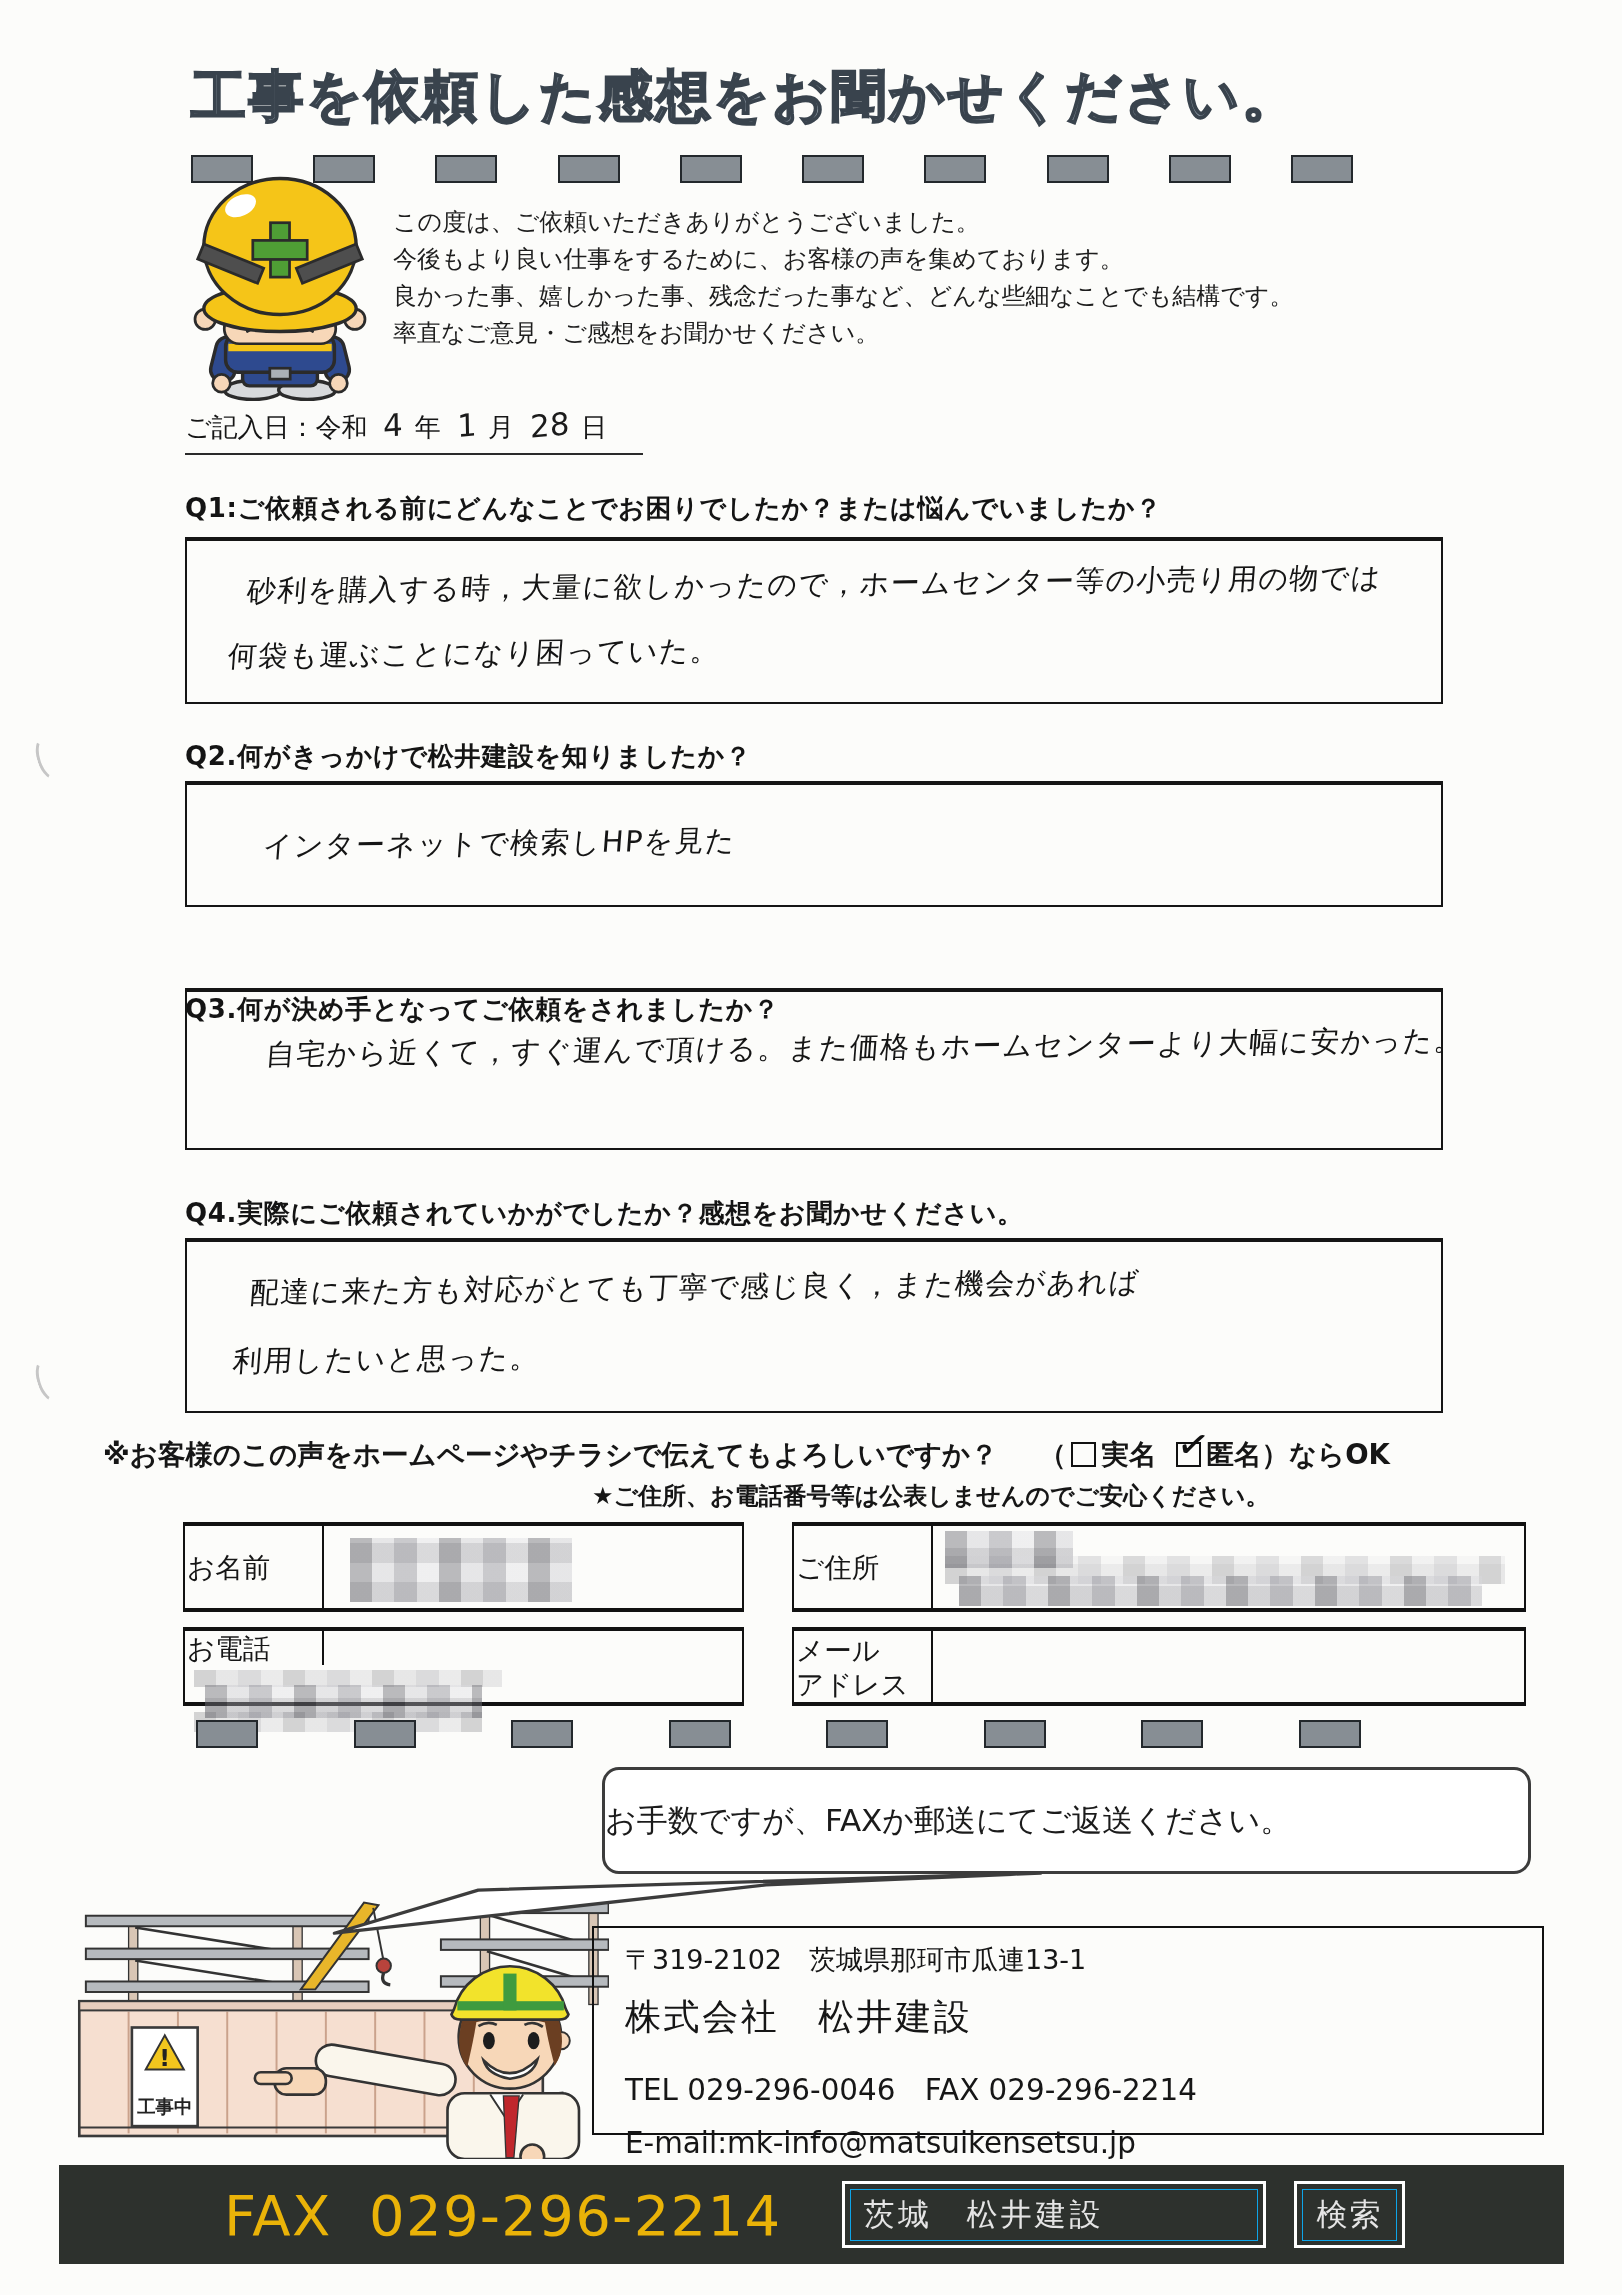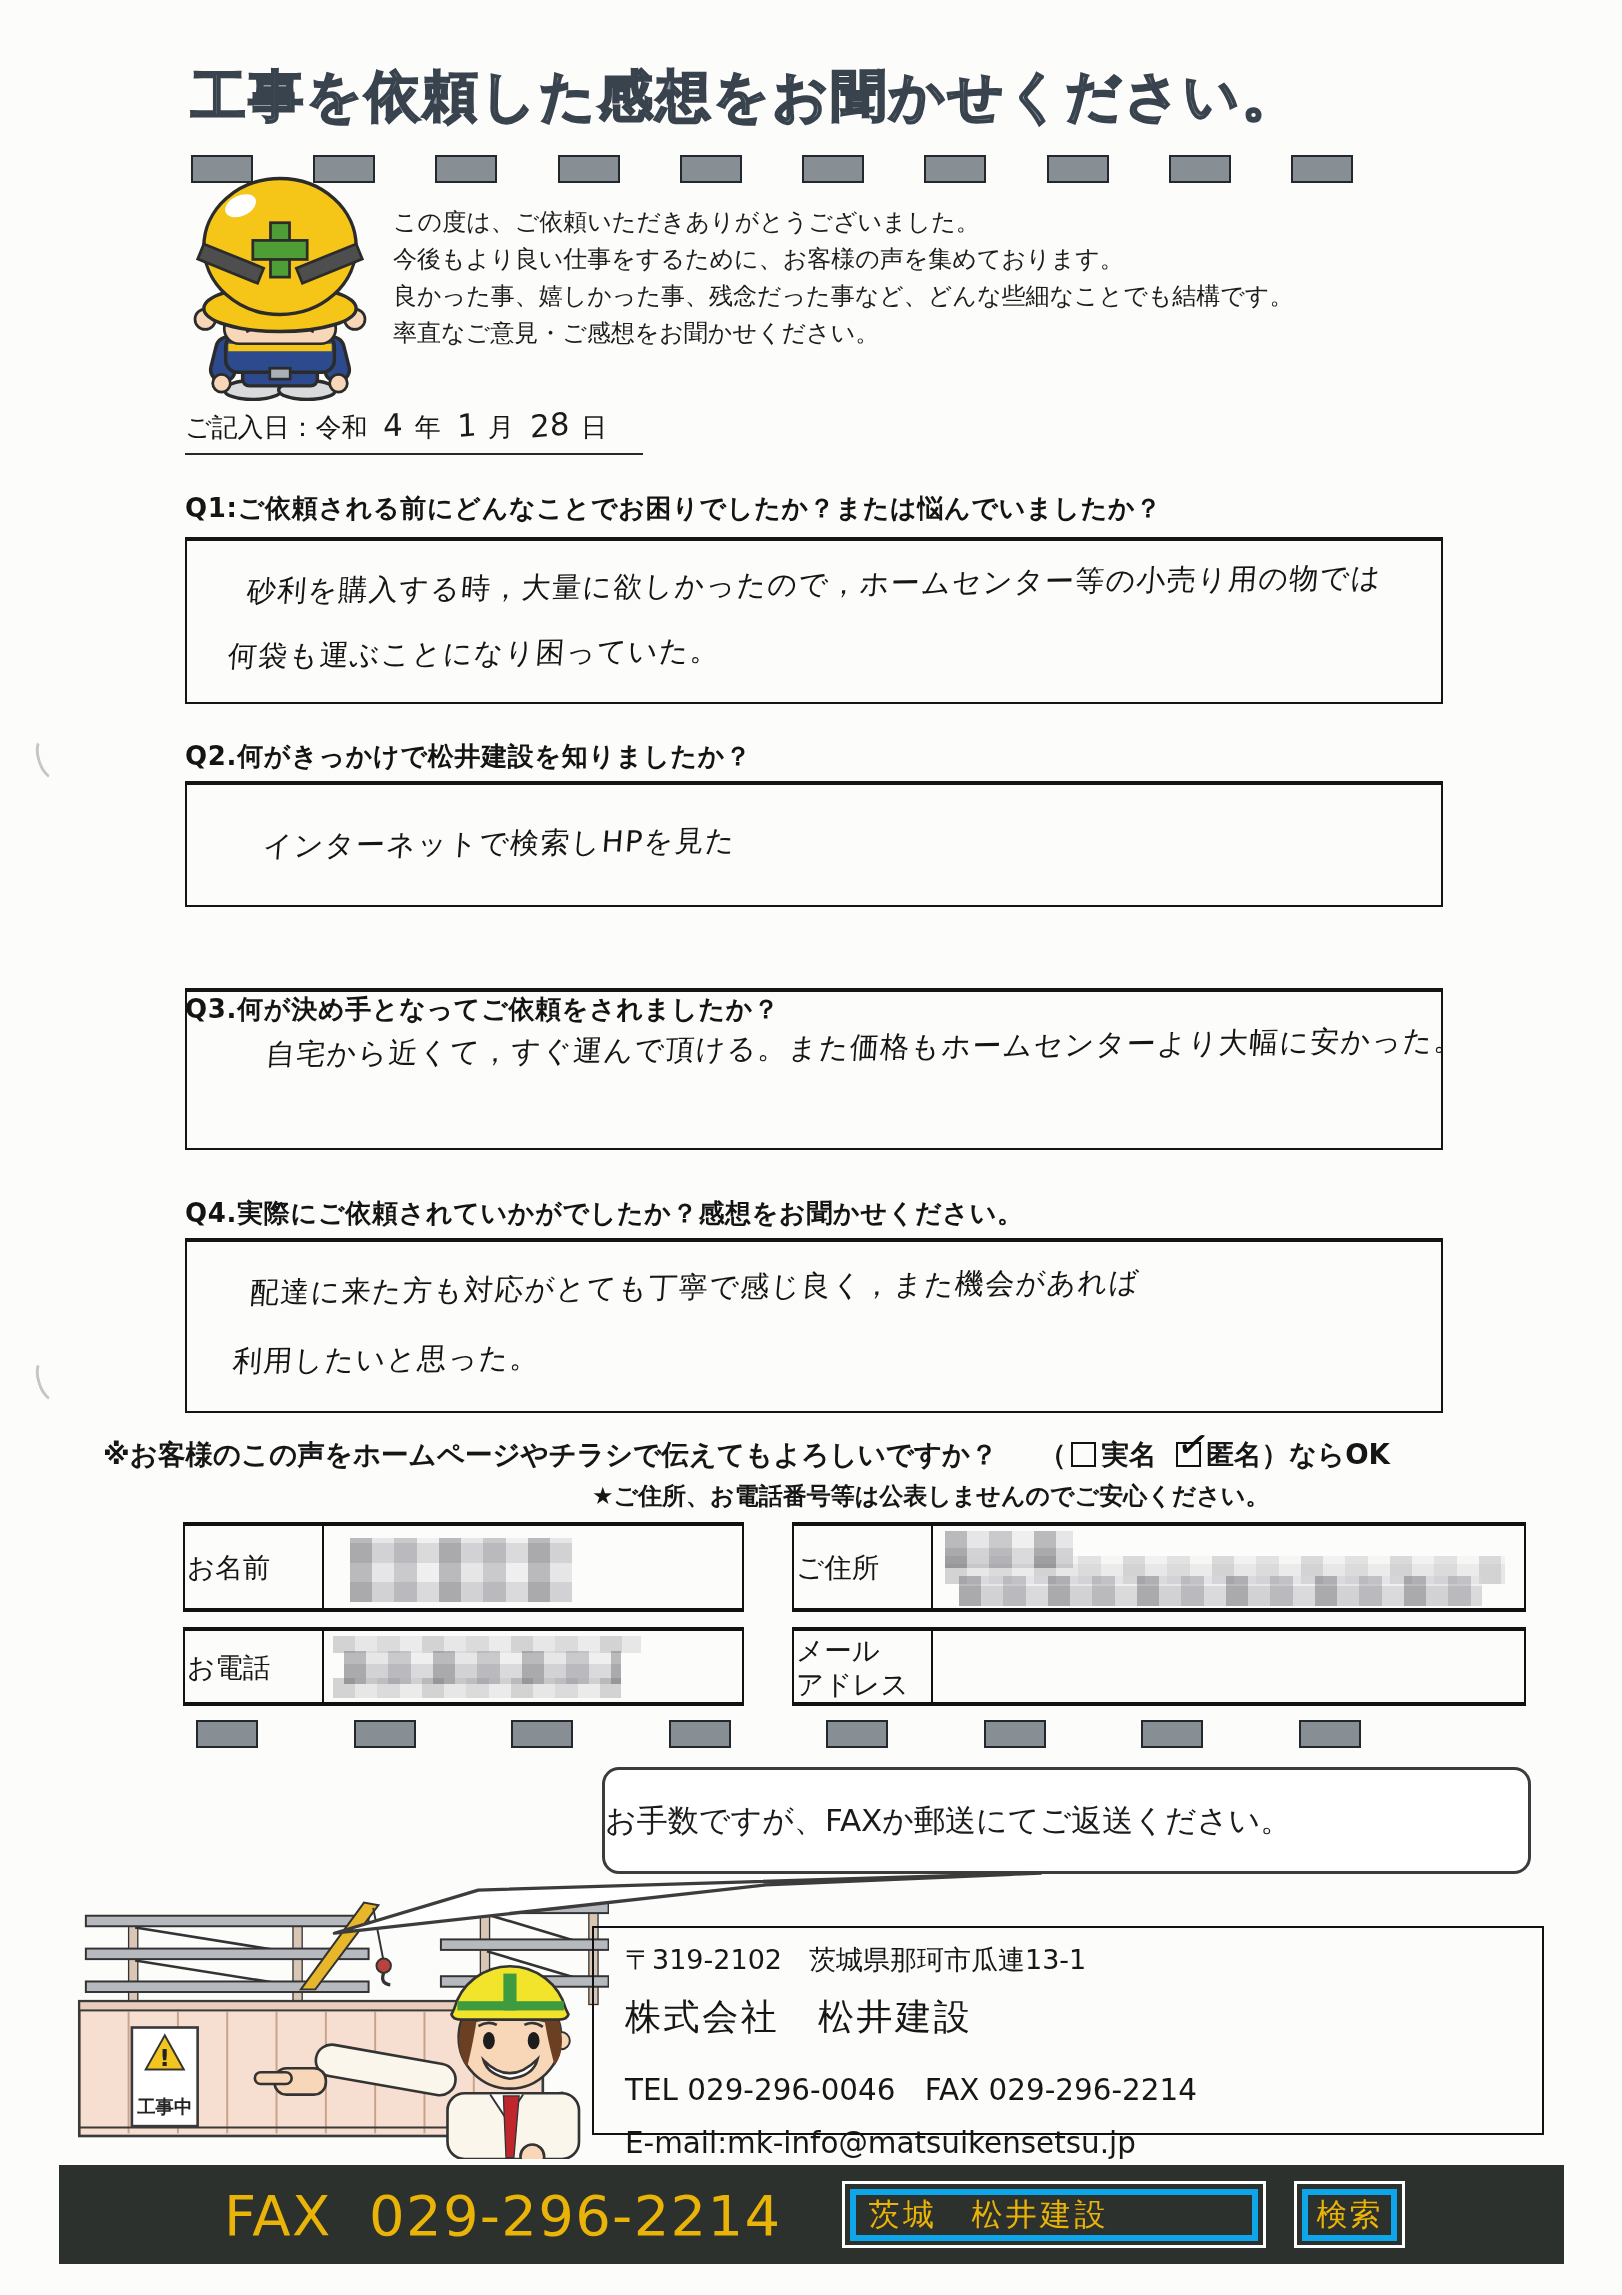--- a/index.html
+++ b/index.html
@@ -46,21 +46,21 @@
                 color:#111; transform:rotate(10deg); }
   .note { position:absolute; left:592px; top:1480px; font-size:24px; font-weight:600; }
   
   .fbox { position:absolute; display:flex;
           border:2px solid #111; border-top:4.6px solid #111; border-bottom:4.6px solid #111; }
   .fbox .lbl { width:139px; border-right:2px solid #111; display:flex; flex-direction:column;
                justify-content:center; padding-left:2px; font-size:27.5px; line-height:34px; }
   .fbox .val { flex:1; position:relative; }
   .fbox.name  { left:183px;  top:1522px; width:561px;  height:90px; }
   .fbox.addr  { left:792px; top:1522px; width:734px; height:90px; }
-  .fbox.phone { left:183px;  top:1627px; width:561px;  height:79px; }
+  .fbox.phone { left:183px;  top:1627px; width:561px;  height:79px;flex-direction:column; }
   .fbox.email { left:792px; top:1627px; width:734px; height:79px; }
   .mosaic { position:absolute; filter:blur(0.7px);
     background:
       repeating-linear-gradient(90deg, rgba(95,95,102,.40) 0 22px, rgba(190,190,196,.28) 22px 44px,
         rgba(140,140,148,.42) 44px 67px, rgba(215,215,220,.22) 67px 89px),
       repeating-linear-gradient(0deg, rgba(120,120,128,.25) 0 19.6px, rgba(225,225,230,.20) 19.6px 39px); }
   .mosaic.light { opacity:.5; }
   
   .bubble {
     position:absolute; left:602px; top:1767px; width:929px; height:107px;
@@ -78,21 +78,21 @@
   }
   .company .l1 { font-size:27px; }
   .company .l2 { font-size:36px; margin-top:14.4px; letter-spacing:2.6px; }
   .company .l3 { font-size:29.4px; margin-top:29px; }
   .company .l4 { font-size:29.4px; margin-top:15.7px; }
   
   .footer { position:absolute; left:59px; top:2165px; width:1505px; height:99px; background:#2d312d; }
   .fax-label { position:absolute; left:165px; top:50%; transform:translateY(-50%);
                color:#eab308; font-size:56px; letter-spacing:1.3px; word-spacing:18.3px; }
   .dbl { position:absolute; top:16.4px; height:67px; border:3.3px solid #fff; padding:4.6px; }
-  .dbl .inner { width:100%; height:100%; border:6px solid #0ea5e9; display:flex; align-items:center; color:#eab308; }
+  .dbl .inner { width:100%; height:100%; border:1px solid #0ea5e9; display:flex; align-items:center; color:#e5e5e5; }
   .search-box { left:783px; width:424px; }
   .search-box .inner { padding-left:13px; font-size:31px; letter-spacing:3.3px; }
   .search-btn { left:1235px; width:111px; }
   .search-btn .inner { justify-content:center; font-size:31px; letter-spacing:2px; }
   
   .artifact { position:absolute; left:37px; width:27.5px; height:47px; border:3.9px solid transparent;
               border-left-color:#c6c6c6; border-radius:50%; transform:rotate(-18deg); }
 </style>
 </head>
 <body>

